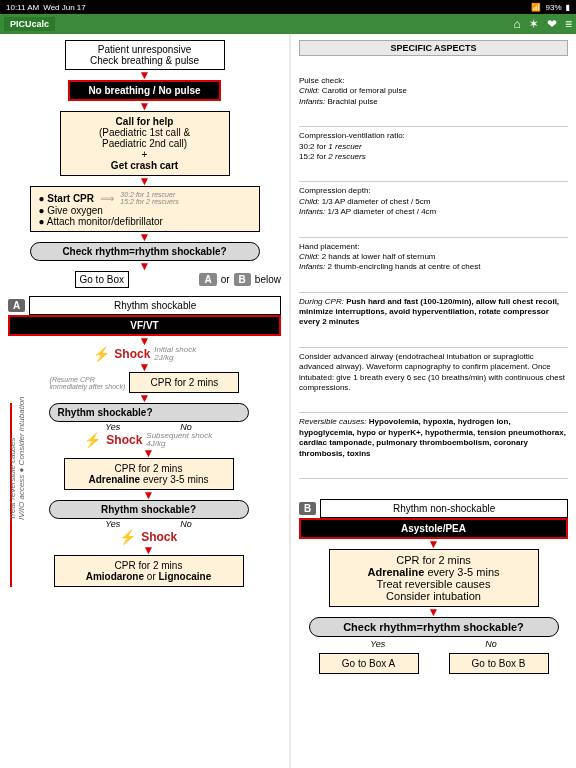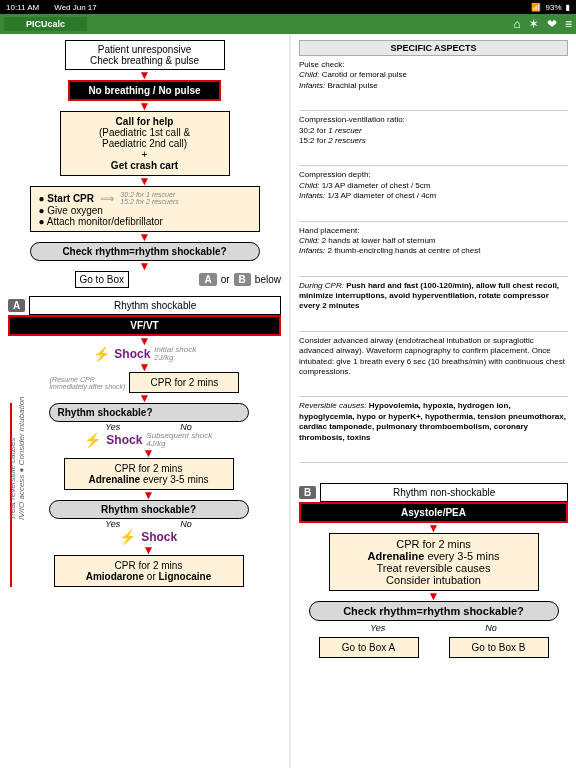--- a/index.html
+++ b/index.html
@@ -1,36 +1,36 @@
 <!DOCTYPE html>
 <html><head>
 <meta charset="utf-8">
 <style>
 *{box-sizing:border-box;margin:0;padding:0;font-family:Arial,Helvetica,sans-serif}
 body{width:576px;height:768px;background:#fff;overflow:hidden;position:relative}
 .statusbar{height:14px;background:#000;color:#fff;font-size:8px;display:flex;align-items:center;padding:0 6px;justify-content:space-between}
-.statusbar .left{display:flex;gap:15px;align-items:center}
+.statusbar .left{display:flex;gap:4px;align-items:center}
 .statusbar .right{display:flex;gap:4px;align-items:center}
 .topbar{height:20px;background:#3a8a3a;display:flex;align-items:center;justify-content:space-between;padding:0 4px}
-.badge{background:#2a7a2a;color:#fff;font-size:9px;padding:2px 22px;border-radius:0;font-weight:bold}
+.badge{background:#2a7a2a;color:#fff;font-size:9px;padding:2px 6px;border-radius:0;font-weight:bold}
 .topicons{display:flex;gap:8px;color:#fff;font-size:12px}
 .topicons span{cursor:pointer}
 .content{display:flex;height:734px;background:#e8e8e8}
 .leftcol{width:290px;background:#fff;padding:6px 8px;overflow:hidden}
 .rightcol{width:286px;background:#fff;padding:6px 8px;overflow:hidden;margin-left:2px}
 .box{border:1px solid #000;background:#fff;padding:3px 6px;text-align:center;font-size:10px;margin:0 auto}
 .blackbox{background:#000;color:#fff;border:2px solid #d00;font-weight:bold;padding:3px 6px;text-align:center;font-size:10px}
 .yellowbox{background:#fff2d8;border:1px solid #000;padding:4px 0;text-align:center;font-size:10px}
 .greybox{background:#d8d8d8;border:1px solid #000;border-radius:10px;padding:3px 6px;text-align:center;font-size:10px;font-weight:bold}
 .arrow{text-align:center;color:#d00;font-size:12px;line-height:8px;margin:1px 0}
-.shock{color:#701a75;font-weight:bold;font-size:12px}
+.shock{color:#b91c1c;font-weight:bold;font-size:12px}
 .bolt{color:#f5a623;font-size:14px}
 .sidenote{color:#888;font-style:italic;font-size:8px}
 .tag{display:inline-block;background:#888;color:#fff;font-weight:bold;padding:1px 5px;border-radius:2px;font-size:10px}
-.aspects-title{background:#e8e8e8;border:1px solid #aaa;text-align:center;font-size:9px;font-weight:bold;padding:2px;margin-bottom:4px}
+.aspects-title{background:#e8e8e8;border:1px solid #aaa;text-align:center;font-size:9px;font-weight:bold;padding:2px;margin-bottom:20px}
 .aspects{font-size:8px;line-height:1.3}
 .aspects p{margin-bottom:4px;border-bottom:1px solid #ccc;padding-bottom:19px}
 .aspects i{font-style:italic}
 .aspects b{font-weight:bold}
 .flex-row{display:flex;align-items:center;justify-content:center;gap:4px}
 .col-b{margin-top:20px}
 .redline{border-left:2px solid #d00;padding-left:4px;margin-left:2px}
 .vlabel{position:absolute;left:8px;top:520px;transform:rotate(-90deg);transform-origin:left top;font-size:8px;font-style:italic;color:#666;white-space:nowrap}
 </style>
 </head>

